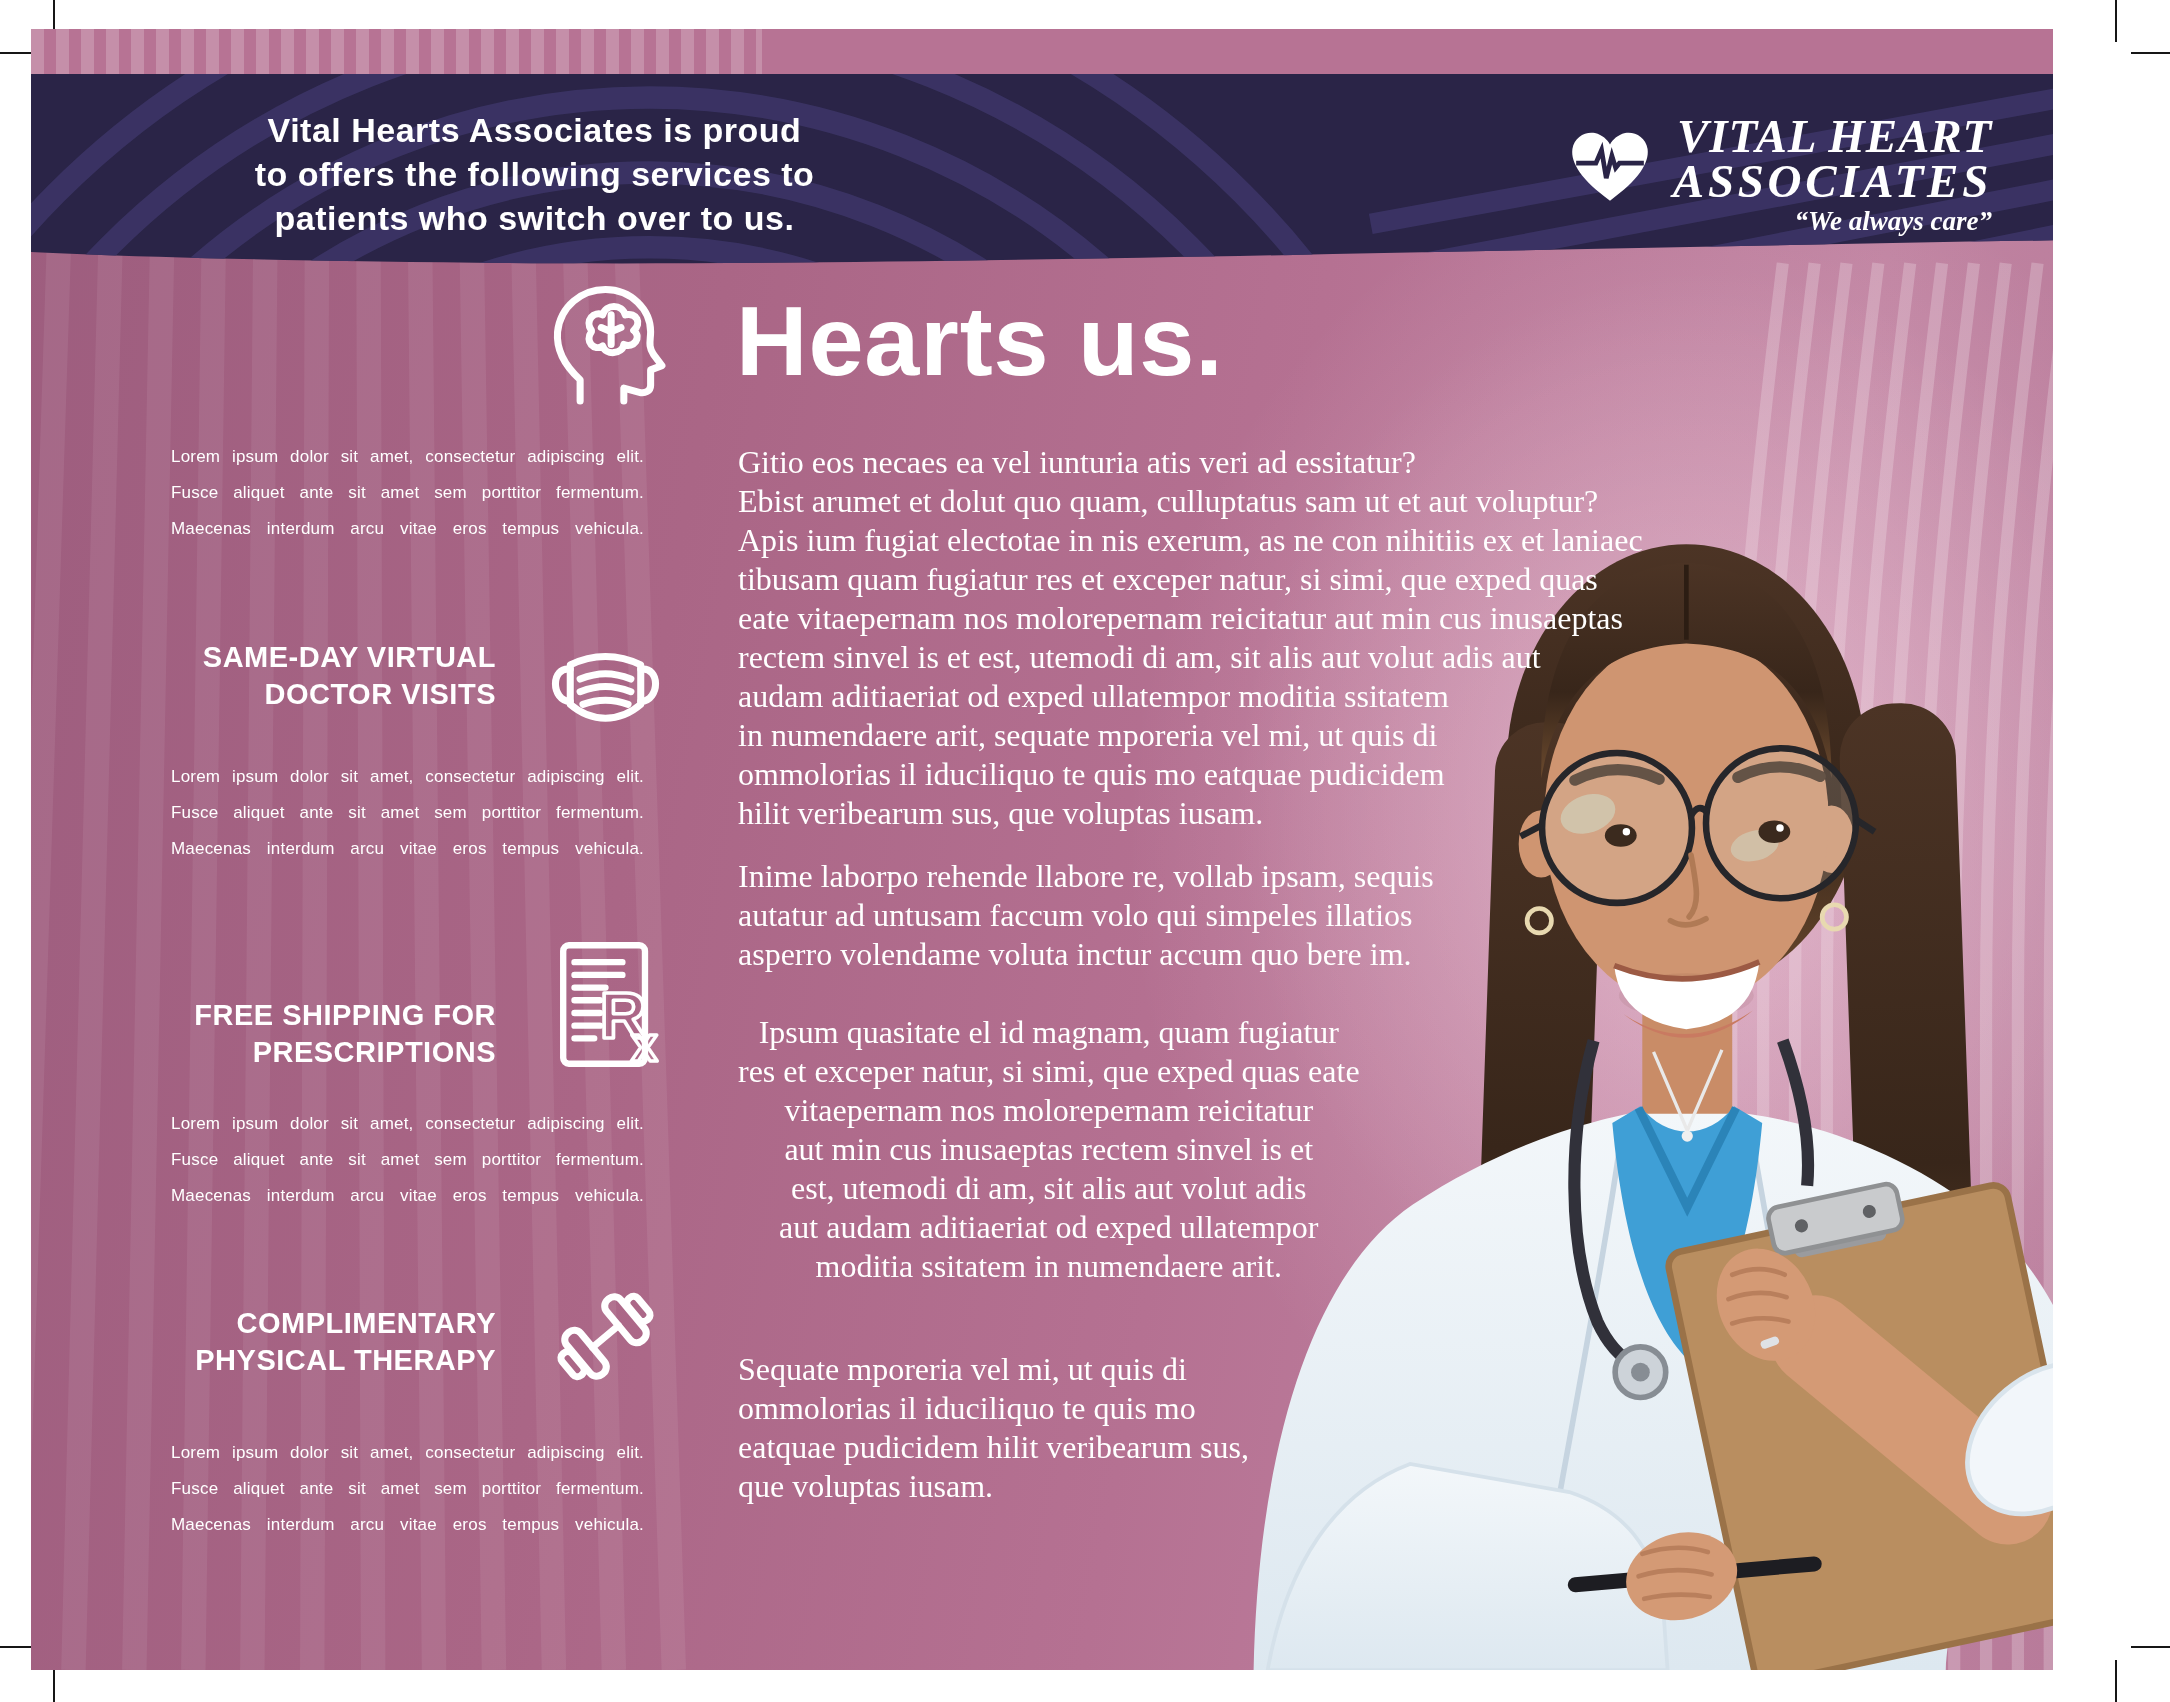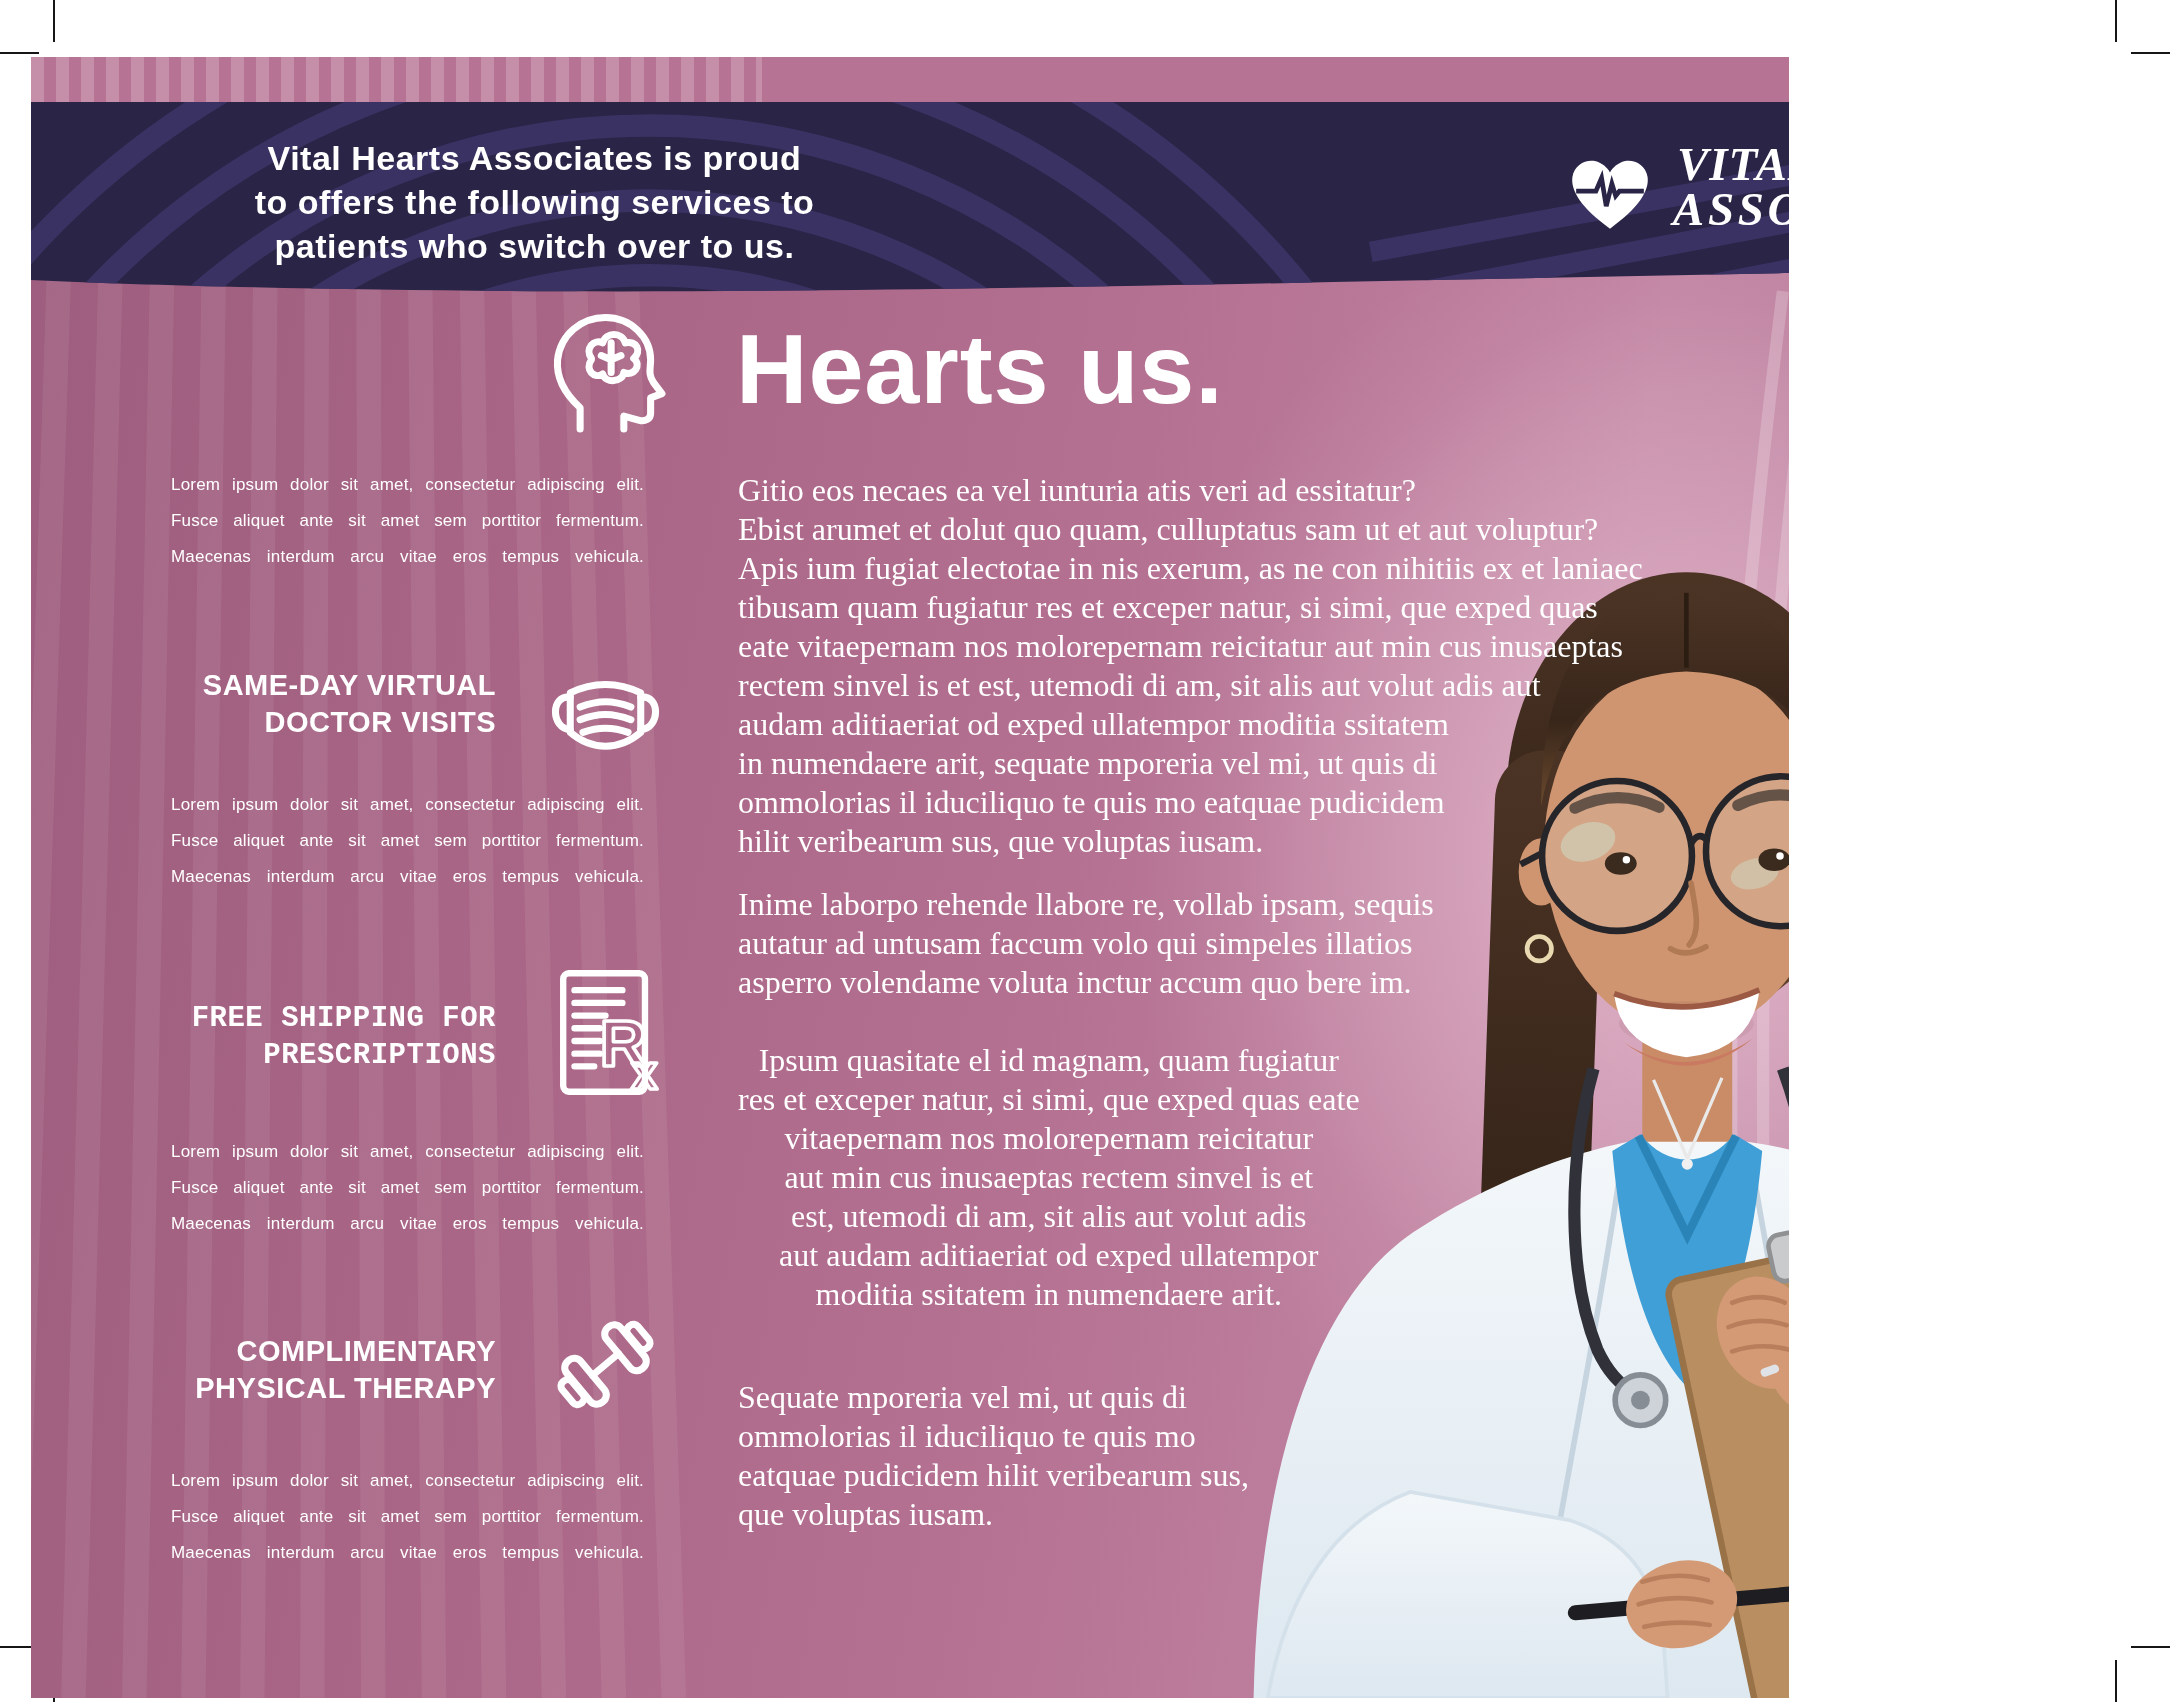--- a/index.html
+++ b/index.html
@@ -6,25 +6,24 @@
   body{
     width:2171px;height:1702px;background:#ffffff;position:relative;
     font-family:"Liberation Sans",sans-serif;overflow:hidden;
   }
   
   .mark{position:absolute;background:#161616;}
   .mark.v{width:1.9px;height:42px;}
   .mark.h{height:1.9px;width:39px;}
   
   .page{
-    position:absolute;left:31px;top:29px;width:1758px;height:1641px;overflow:hidden;
+    position:absolute;left:31px;top:29px;width:2022px;height:1641px;overflow:hidden;
     background:
       radial-gradient(675px 768px at 1677px 778px, rgba(255,226,238,.34), rgba(255,226,238,0) 70%),
       linear-gradient(100deg,#9d5d7e 0%,#aa6686 32%,#b57192 58%,#c083a1 82%,#b87b9a 100%);
-    margin-top: 28px;
   }
   
   .strip{position:absolute;left:0;top:0;width:2108px;height:45px;background:#b77394;}
   .strip .stripes{
     position:absolute;left:0;top:0;height:45px;width:731px;
     background:repeating-linear-gradient(90deg,rgba(255,255,255,.20) 0 13px,rgba(255,255,255,0) 13px 25px);
   }
   
   .banner-svg{position:absolute;left:0;top:45px;}
   .banner-headline{
@@ -266,21 +265,21 @@
 DOCTOR VISITS</div>
   <div class="service-icon" style="top:588px;">
     <svg width="141" height="141" viewBox="0 0 100 100" fill="none" stroke="#ffffff" stroke-width="5" stroke-linecap="round" stroke-linejoin="round">
       <path d="M25 34 C41 26 59 26 75 34 L75 62 C60 75 40 75 25 62 Z"></path>
       <path d="M32 44 C45 39 55 39 68 44 M32 53 C45 48 55 48 68 53 M34 62 C45 58 55 58 66 62"></path>
       <path d="M25 37 C11 35 11 59 25 60 M75 37 C89 35 89 59 75 60"></path>
     </svg>
   </div>
   <div class="service-body" style="top:730px;">Lorem ipsum dolor sit amet, consectetur adipiscing elit. Fusce aliquet ante sit amet sem porttitor fermentum. Maecenas interdum arcu vitae eros tempus vehicula.</div>
 
-  <div class="service-title" style="top:943px;font-family:Liberation Mono, monospace;">FREE SHIPPING FOR
+  <div class="service-title" style="top:968px;">FREE SHIPPING FOR
 PRESCRIPTIONS</div>
   <div class="service-icon" style="top:905px;">
     <svg width="141" height="141" viewBox="0 0 100 100" fill="none" stroke="#ffffff" stroke-width="4.5" stroke-linecap="round" stroke-linejoin="round">
       <rect x="20" y="8" width="58" height="84" rx="4"></rect>
       <path d="M28 20 L62 20 M28 29 L62 29 M28 38 L50 38 M28 47 L46 47 M28 56 L46 56 M28 65 L46 65 M28 74 L42 74"></path>
       <text x="46" y="74" font-family="Liberation Sans, sans-serif" font-weight="bold" font-size="46" fill="none" stroke="#ffffff" stroke-width="2.6">R</text>
       <text x="68" y="90" font-family="Liberation Sans, sans-serif" font-weight="bold" font-size="34" fill="none" stroke="#ffffff" stroke-width="2.4">x</text>
     </svg>
   </div>
   <div class="service-body" style="top:1077px;">Lorem ipsum dolor sit amet, consectetur adipiscing elit. Fusce aliquet ante sit amet sem porttitor fermentum. Maecenas interdum arcu vitae eros tempus vehicula.</div>

